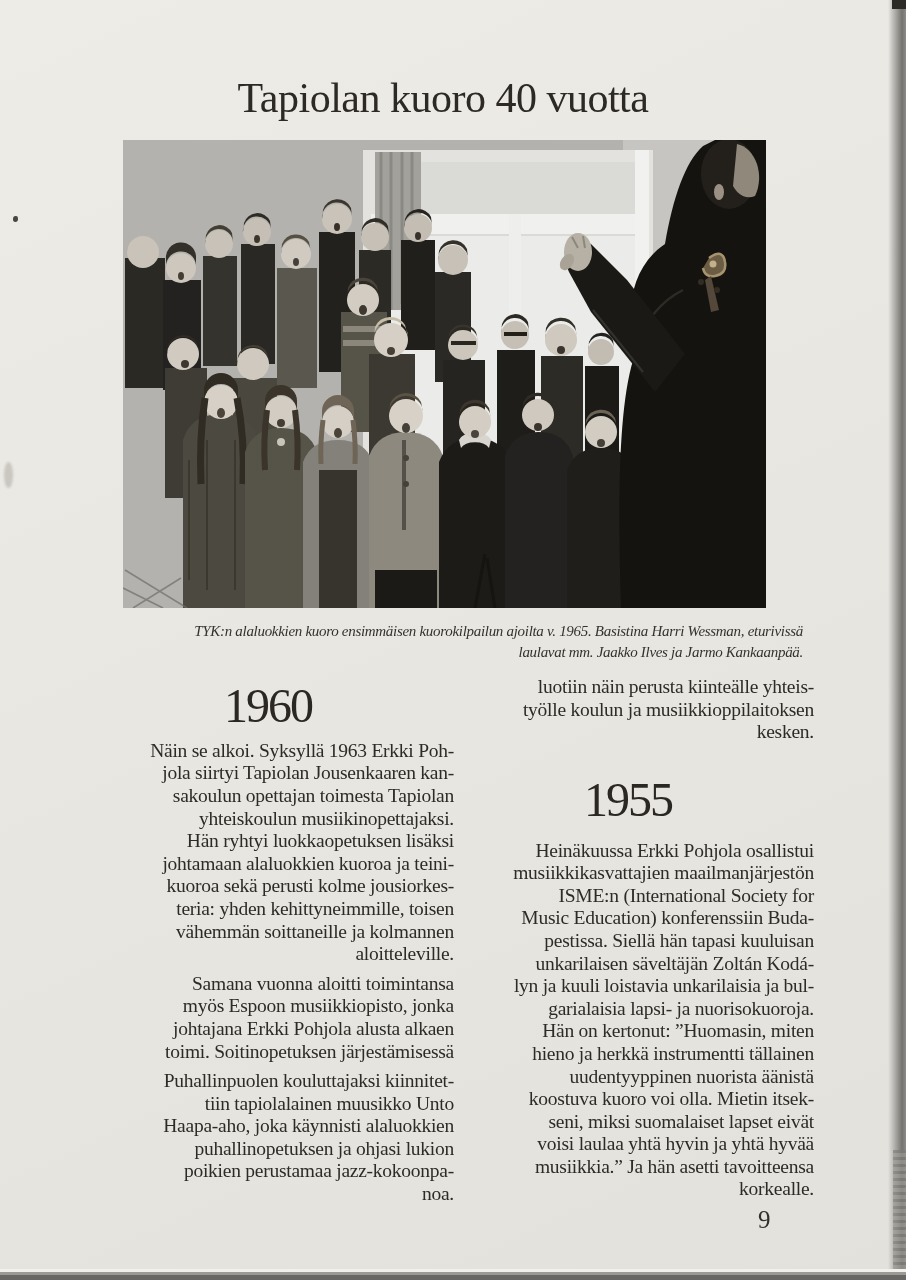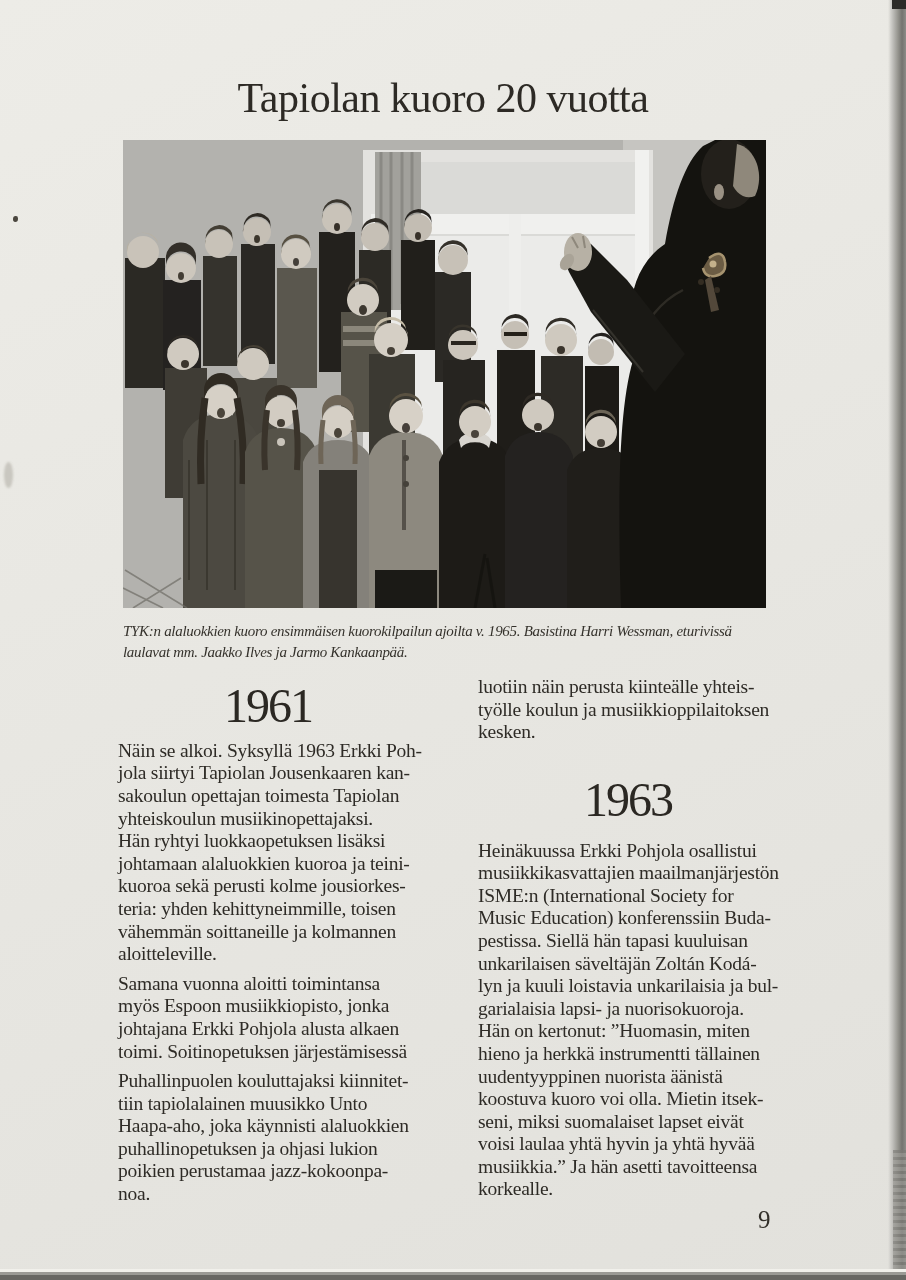--- a/index.html
+++ b/index.html
@@ -22,21 +22,21 @@
     background:#b6b5b1; overflow:hidden;
   }
   .photo svg { display:block; width:100%; height:100%; }
 
   .caption {
     position:absolute; left:123px; top:621px; width:680px;
     font-style:italic; font-size:15px; line-height:21px;
     letter-spacing:-0.3px; color:#35322c;
   }
 
-  .lines { white-space:pre; }
+  .lines { white-space:pre;text-align:right; }
 
   .col { position:absolute; color:#2e2b26; }
   .col-left  { left:118px; top:680px; width:336px; }
   .col-right { left:478px; top:676px; width:336px; }
 
   .year {
     font-weight:400; font-size:48px; line-height:1.1;
     letter-spacing:-2px; color:#2b2823; text-align:center;
     margin:0 36px 7px 0;
   }
@@ -72,21 +72,21 @@
   .speck  { position:absolute; left:13px; top:216px; width:5px; height:6px;
             background:#4a463e; border-radius:50% 40% 55% 45%; }
   .smudge { position:absolute; left:4px;  top:462px; width:9px; height:26px;
             background:#c9c7c0; border-radius:50%; filter:blur(1px); }
 </style>
 </head>
 <body>
 
 <div class="page">
 
-  <h1 class="title">Tapiolan kuoro 20 vuotta</h1>
+  <h1 class="title">Tapiolan kuoro 40 vuotta</h1>
 
   <figure class="photo">
     <svg viewBox="0 0 643 468" preserveAspectRatio="none">
 
       <g>
         <rect x="0" y="0" width="643" height="468" fill="#b3b2ae"></rect>
         <rect x="500" y="0" width="143" height="468" fill="#c6c5c1"></rect>
         <rect x="240" y="10" width="290" height="326" fill="#e3e2df"></rect>
         <rect x="252" y="22" width="266" height="302" fill="#dadad7"></rect>
         <rect x="252" y="96" width="266" height="228" fill="#ebebe9"></rect>
@@ -259,21 +259,21 @@
         <circle cx="578" cy="142" r="3" fill="#332c22"></circle>
         <circle cx="594" cy="150" r="3" fill="#332c22"></circle>
       </g>
     </svg>
   </figure>
 
   <p class="caption lines">TYK:n alaluokkien kuoro ensimmäisen kuorokilpailun ajoilta v. 1965. Basistina Harri Wessman, eturivissä
 laulavat mm. Jaakko Ilves ja Jarmo Kankaanpää.</p>
 
   <section class="col col-left">
-    <h2 class="year">1961</h2>
+    <h2 class="year">1960</h2>
     <p class="body lines">Näin se alkoi. Syksyllä 1963 Erkki Poh-
 jola siirtyi Tapiolan Jousenkaaren kan-
 sakoulun opettajan toimesta Tapiolan
 yhteiskoulun musiikinopettajaksi.
 Hän ryhtyi luokkaopetuksen lisäksi
 johtamaan alaluokkien kuoroa ja teini-
 kuoroa sekä perusti kolme jousiorkes-
 teria: yhden kehittyneimmille, toisen
 vähemmän soittaneille ja kolmannen
 aloitteleville.</p>
@@ -286,21 +286,21 @@
 Haapa-aho, joka käynnisti alaluokkien
 puhallinopetuksen ja ohjasi lukion
 poikien perustamaa jazz-kokoonpa-
 noa.</p>
   </section>
 
   <section class="col col-right">
     <p class="body lines">luotiin näin perusta kiinteälle yhteis-
 työlle koulun ja musiikkioppilaitoksen
 kesken.</p>
-    <h2 class="year">1963</h2>
+    <h2 class="year">1955</h2>
     <p class="body lines">Heinäkuussa Erkki Pohjola osallistui
 musiikkikasvattajien maailmanjärjestön
 ISME:n (International Society for
 Music Education) konferenssiin Buda-
 pestissa. Siellä hän tapasi kuuluisan
 unkarilaisen säveltäjän Zoltán Kodá-
 lyn ja kuuli loistavia unkarilaisia ja bul-
 garialaisia lapsi- ja nuorisokuoroja.
 Hän on kertonut: ”Huomasin, miten
 hieno ja herkkä instrumentti tällainen

